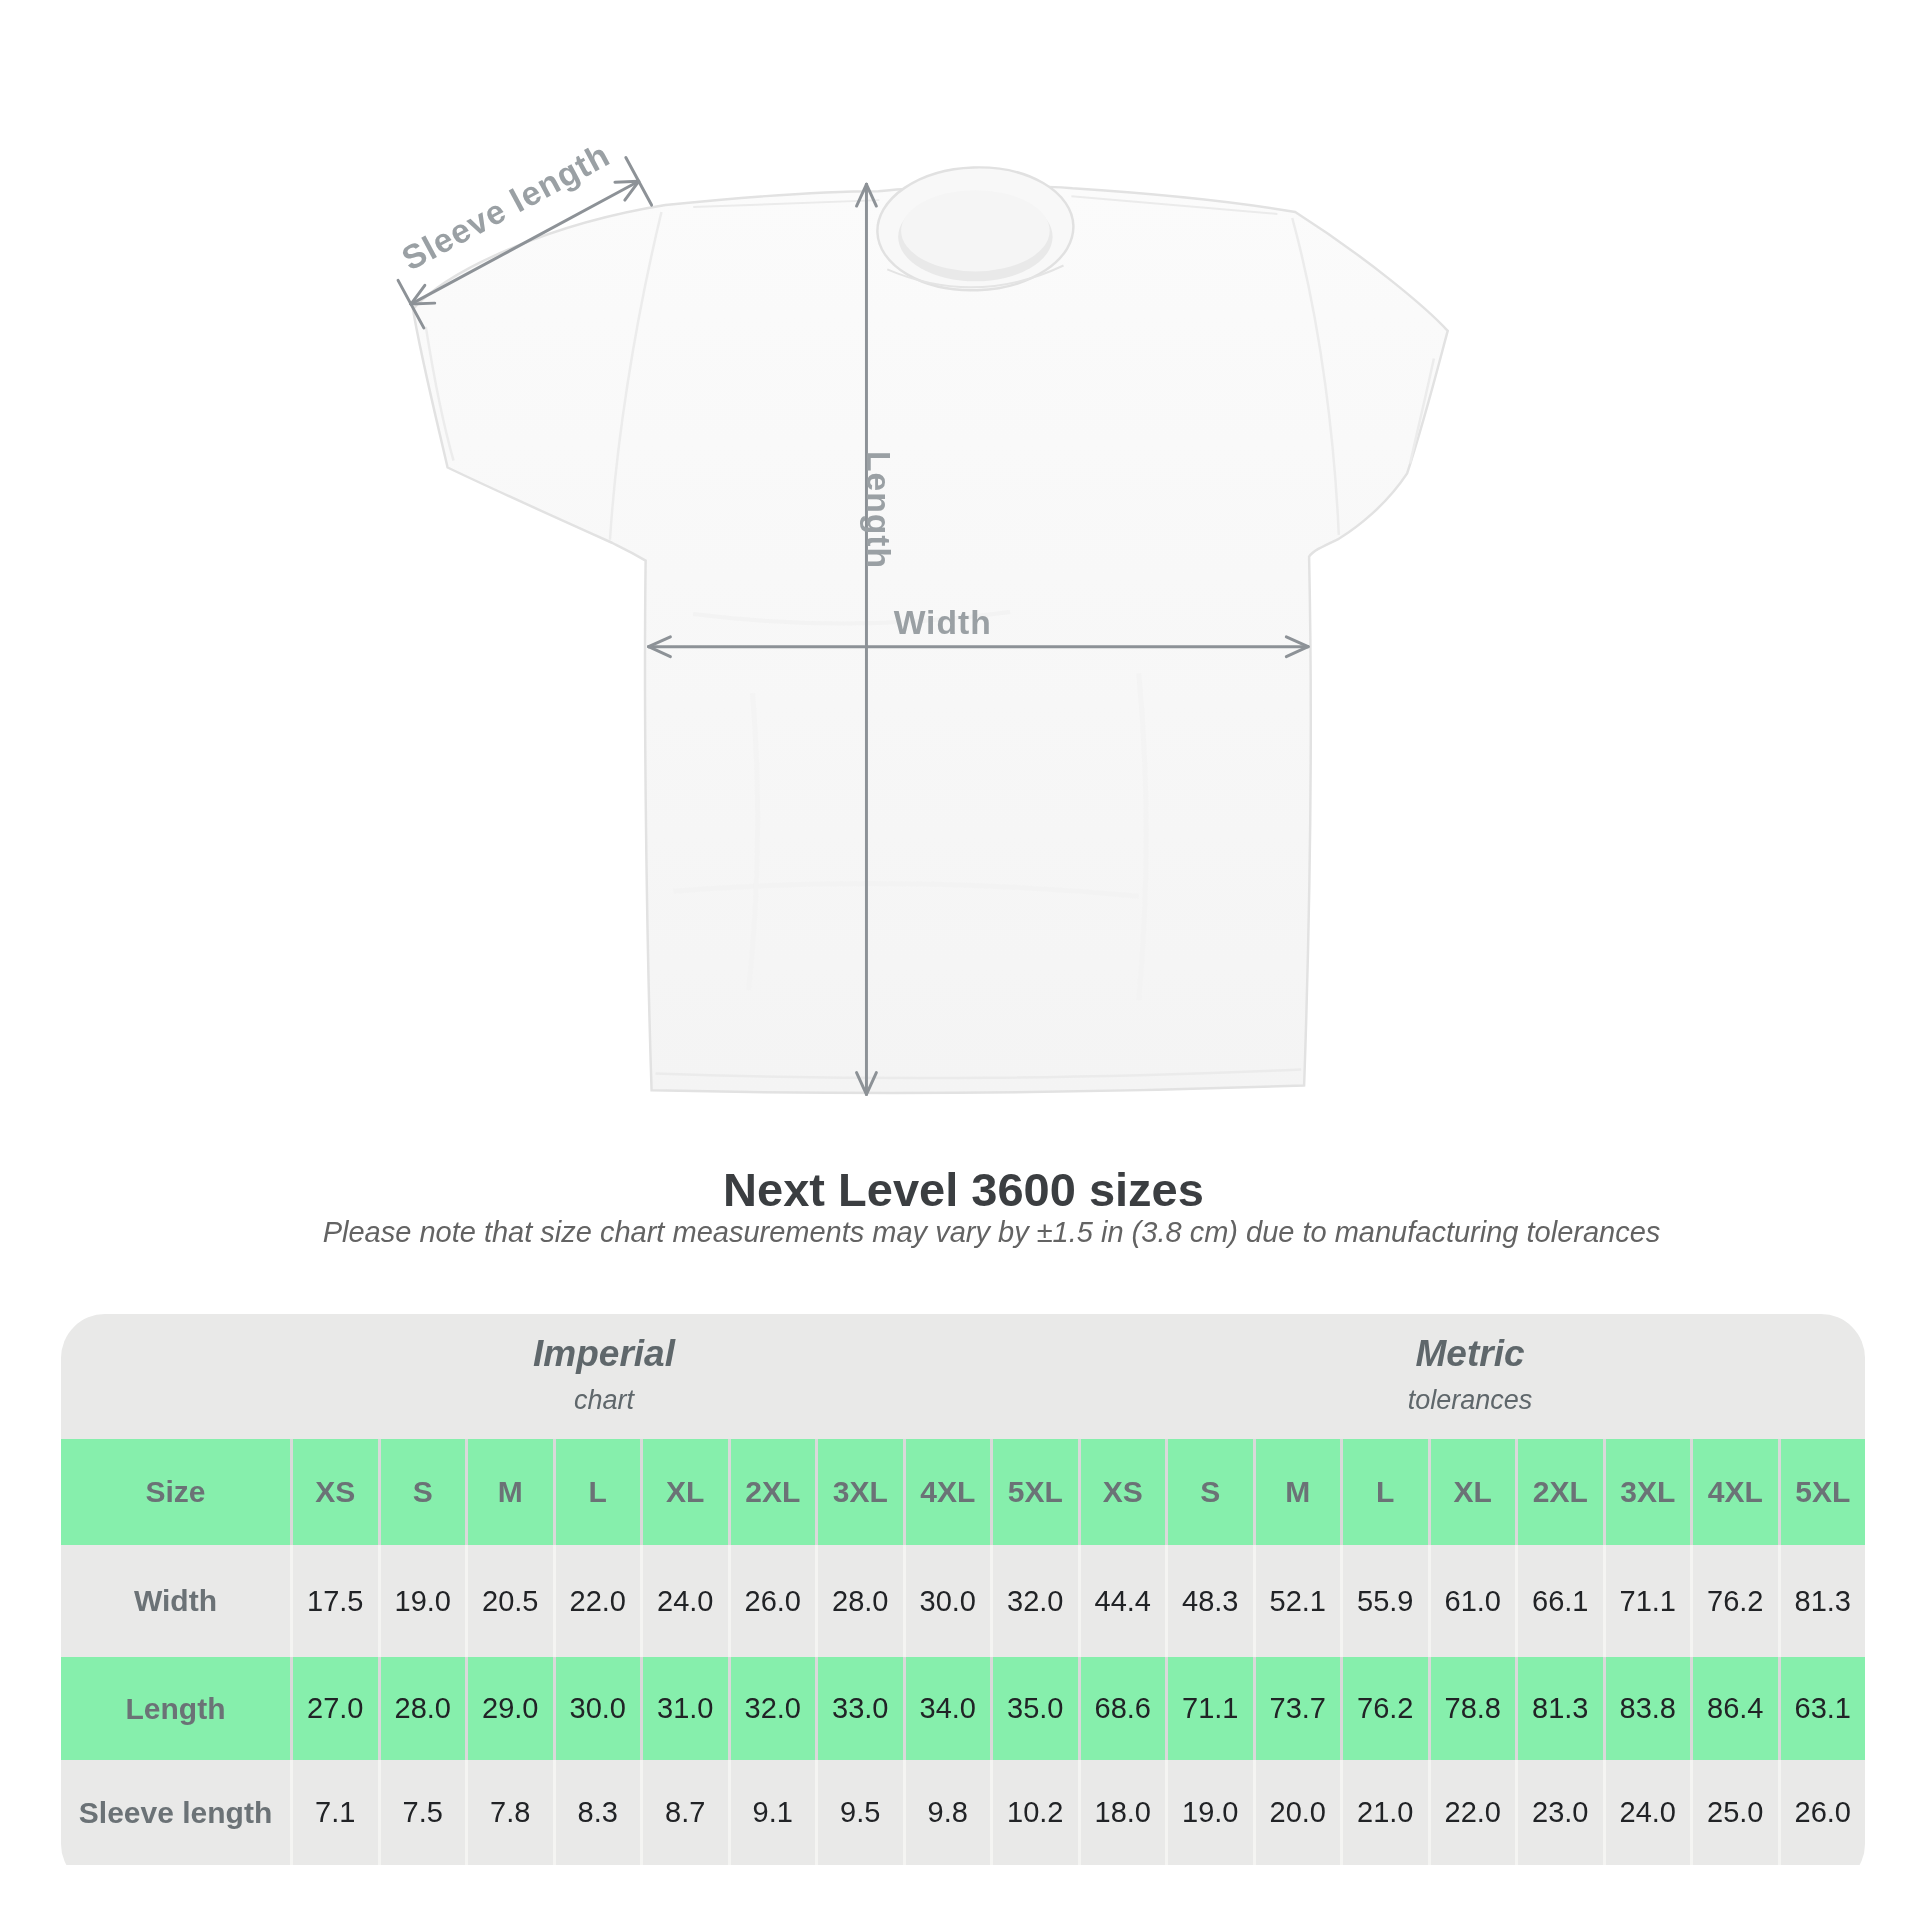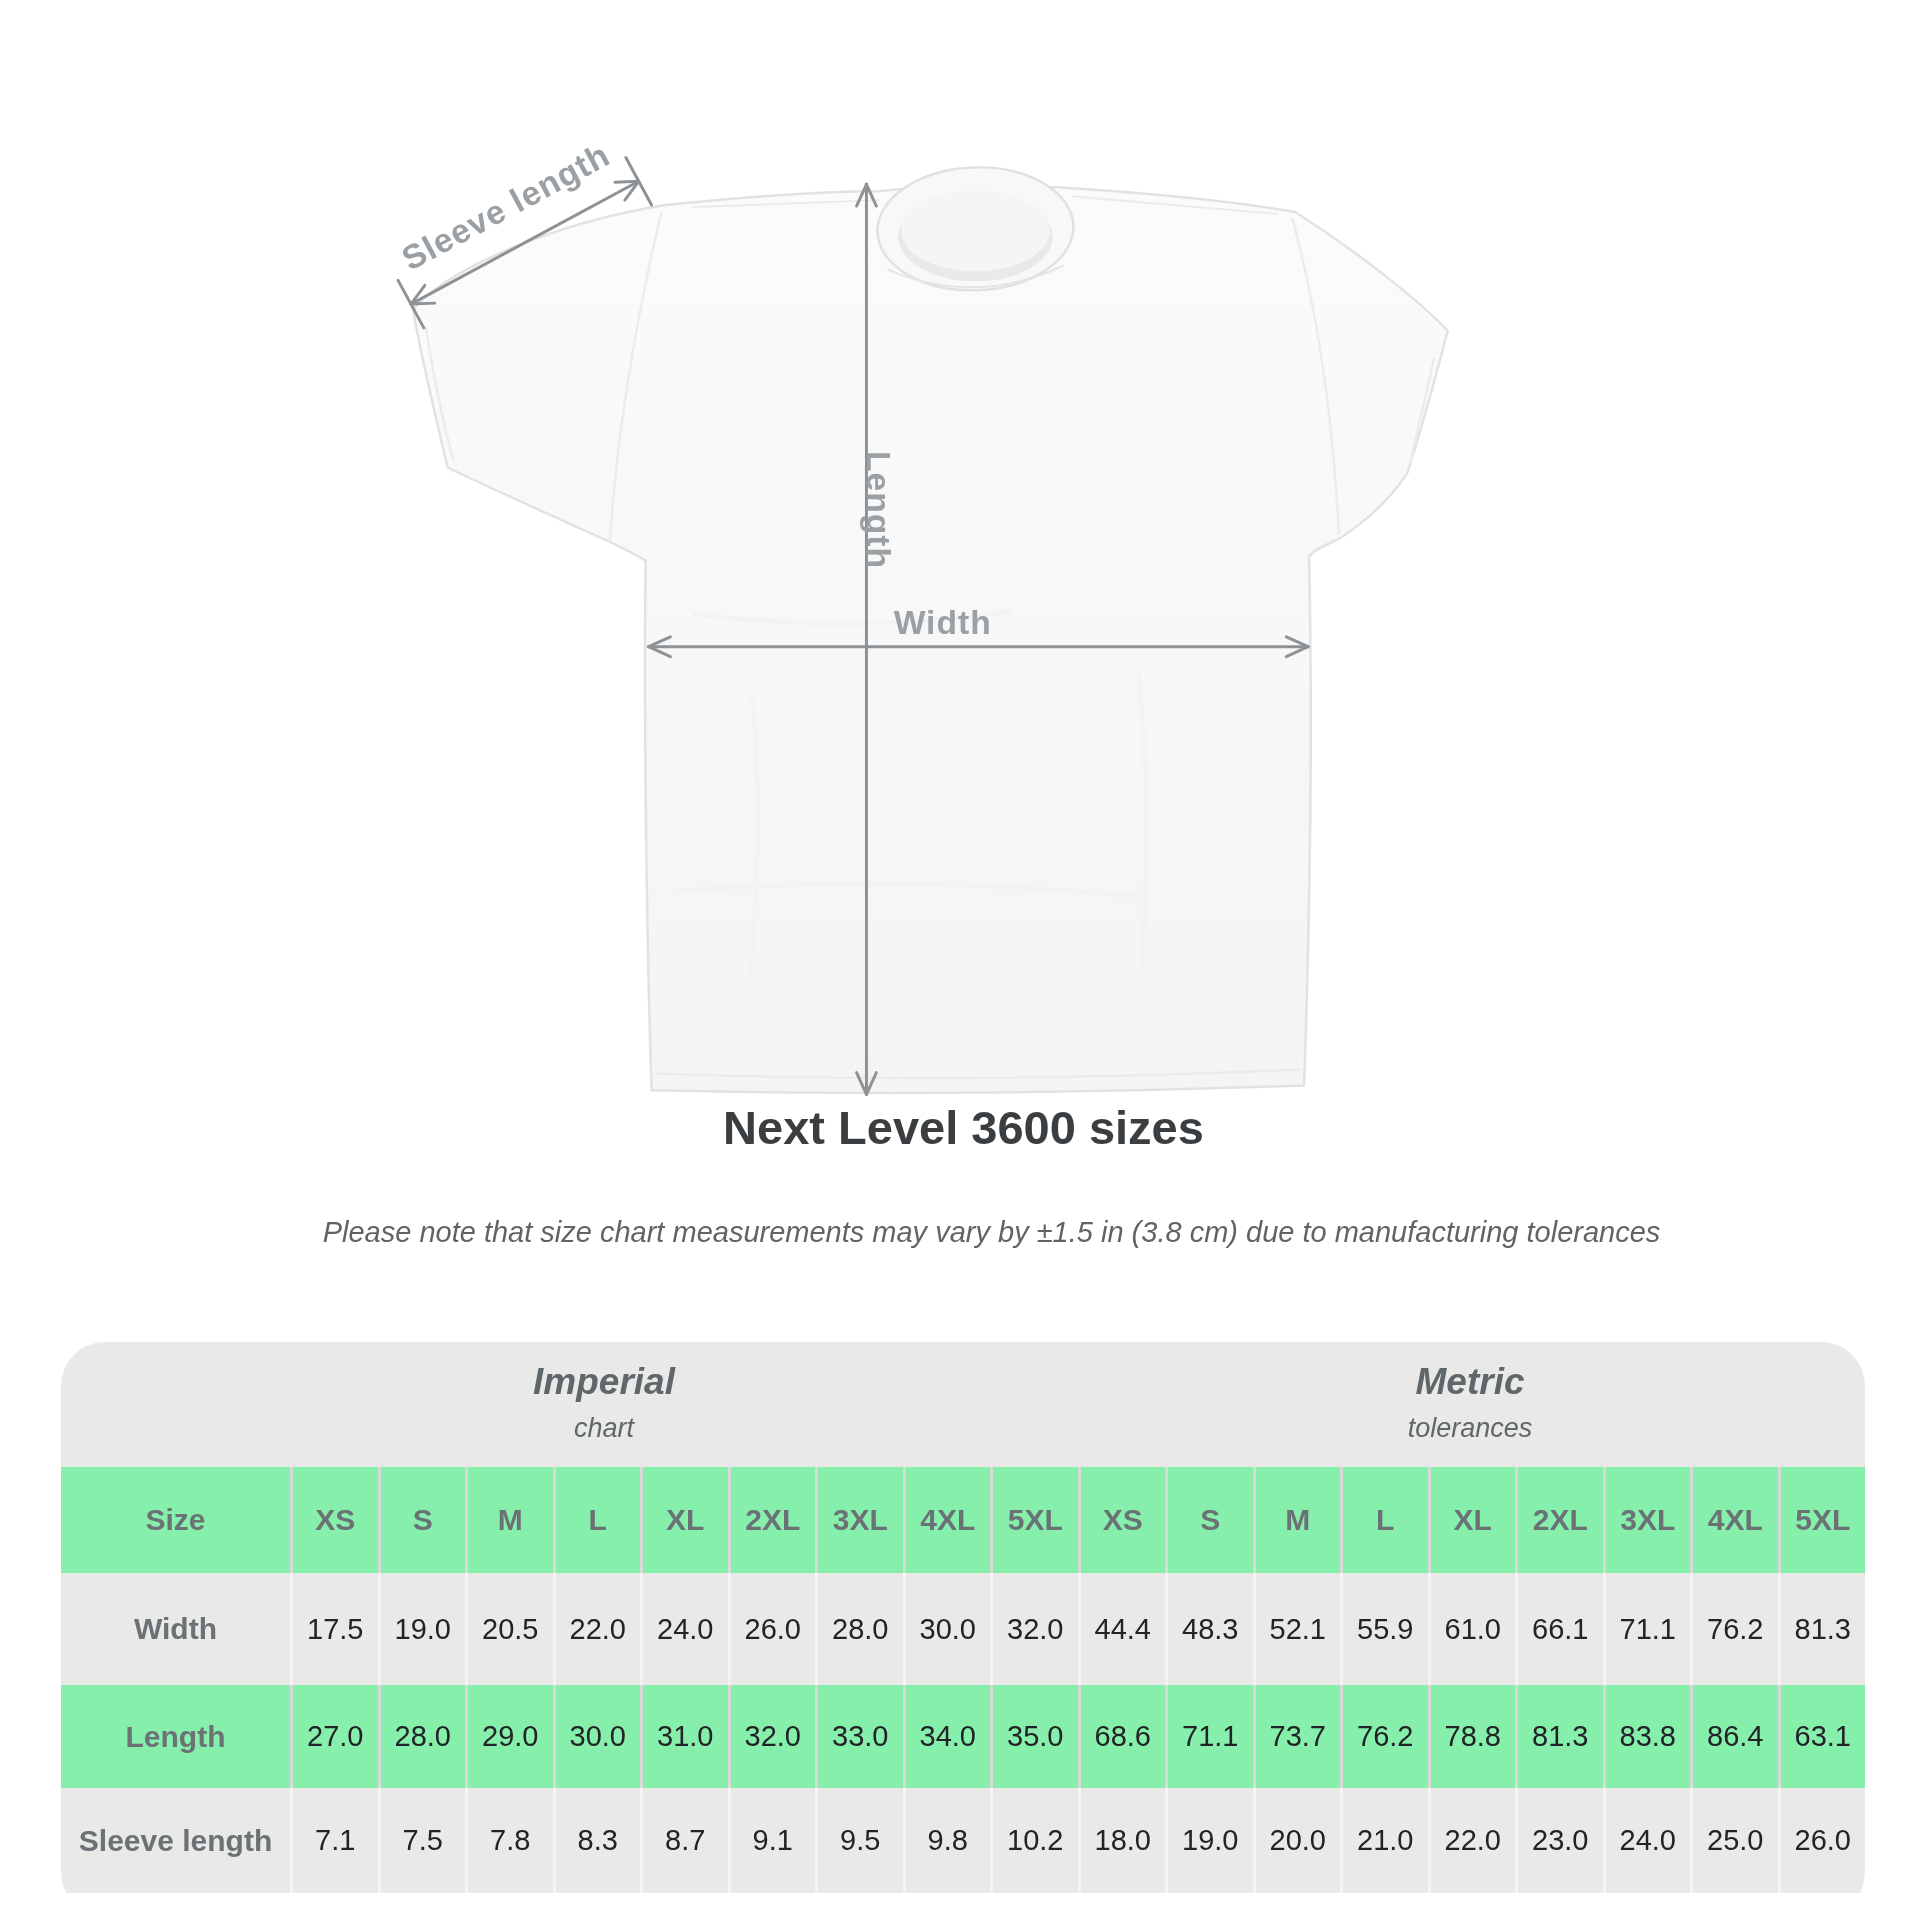--- a/index.html
+++ b/index.html
@@ -10,27 +10,27 @@
   html,body{margin:0;padding:0;background:#fff;}
   body{
     width:1927px;height:1927px;position:relative;overflow:hidden;
     font-family:"Liberation Sans","DejaVu Sans",sans-serif;
   }
   
   #shirt-svg{position:absolute;left:0;top:0;}
   .dim-label{font-weight:bold;font-size:34px;fill:var(--diagram-label);letter-spacing:1px;}
   .dim{stroke:var(--diagram-line);stroke-width:3;fill:none;stroke-linecap:round;}
   
-  .page-title{position:absolute;top:1104px;left:0;width:100%;text-align:center;
+  .page-title{position:absolute;top:1166px;left:0;width:100%;text-align:center;
     font-size:47px;font-weight:bold;color:var(--title);line-height:1;}
   .page-subtitle{position:absolute;top:1218px;left:0;width:100%;text-align:center;
     font-size:29px;font-style:italic;color:var(--subtitle);line-height:1;padding-left:28px;}
   
   .size-table{position:absolute;left:61px;top:1314px;width:1804px;height:574px;
-    border-radius:44px;overflow:hidden;margin-top:28px;}
+    border-radius:44px;overflow:hidden;}
   .band{height:125px;background:var(--band);position:relative;}
   .hgroup{position:absolute;top:20px;transform:translateX(-50%);text-align:center;color:var(--text-section);}
   .hgroup .sec-name{font-size:37px;font-weight:bold;font-style:italic;line-height:1.1;}
   .hgroup .sec-unit{font-size:27px;font-style:italic;margin-top:10px;}
   .hg-imperial{left:543px;} .hg-metric{left:1409px;}
   .trow{display:grid;grid-template-columns:229px repeat(18,1fr);}
   .r-white{background:#86efac;--sep:var(--sep-light);}
   .r-gray{background:var(--band);--sep:var(--sep-gray);}
   .row-size{height:106px;} .row-width{height:112px;} .row-length{height:103px;} .row-sleeve{height:105px;}
   .cell{display:flex;align-items:center;justify-content:center;overflow:hidden;}

